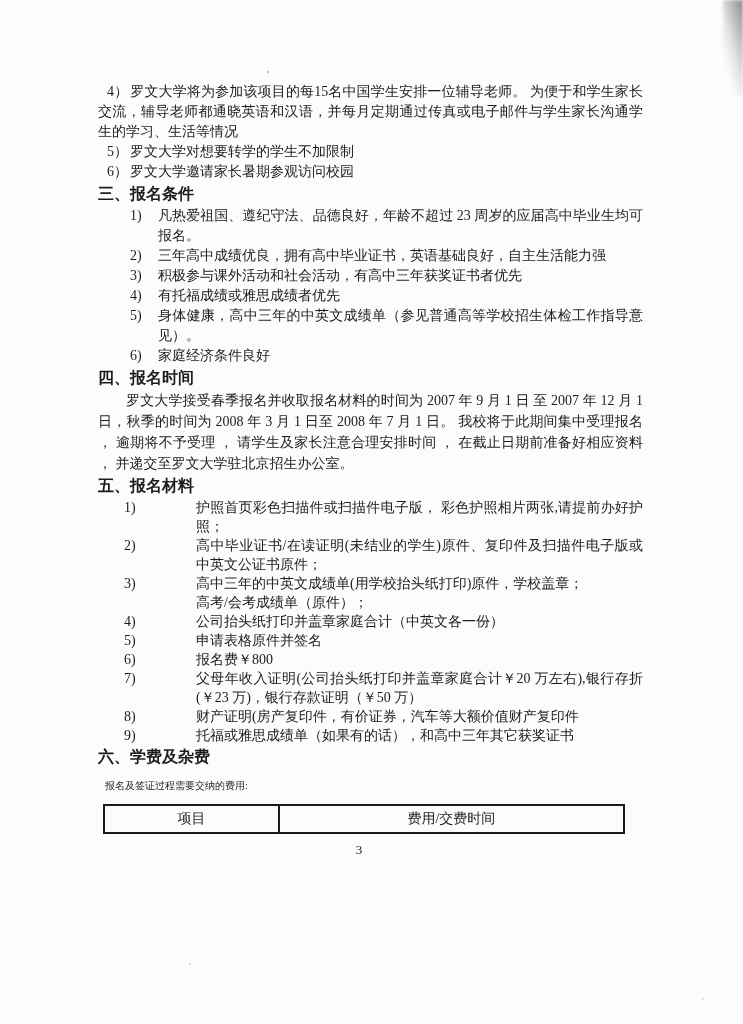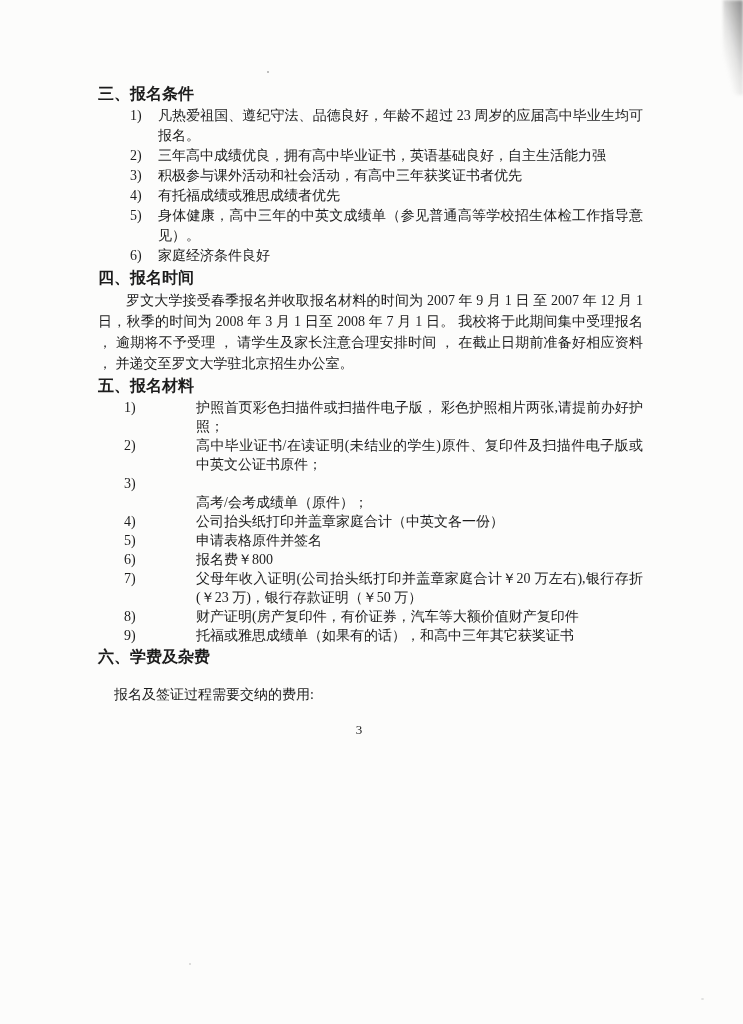--- a/index.html
+++ b/index.html
@@ -61,21 +61,21 @@
   .sub-head {
     font-size:14px; font-weight:bold; line-height:20px;
     margin:0 0 0 34px;
   }
   .mat-item {
     display:flex; font-size:14px; line-height:19px; text-align:justify;
   }
   .mat-item .num { flex:0 0 24px; margin-left:26px; }
   .mat-item .txt { flex:1;margin-left:48px; }
 
-  .fee-intro { font-size:14px; line-height:20px; margin:16px; }
+  .fee-intro { font-size:10px; line-height:20px; margin:7px; }
 
   table.fee-table {
     border-collapse:collapse;
     margin:8px 0 0 5px;
     width:522px;
     table-layout:fixed;
   }
   table.fee-table th {
     border:2px solid #1a1a1a;
     font-size:14px; font-weight:normal;
@@ -95,20 +95,25 @@
 </head>
 <body>
 
 <div class="page">
 
   <div class="artifact-tr"></div>
   <div class="speck s1"></div>
   <div class="speck s2"></div>
   <div class="speck s3"></div>
 
+  <div>
+    <p class="intro-item"><span class="num">4）</span><span>罗文大学将为参加该项目的每15名中国学生安排一位辅导老师。 为便于和学生家长交流，辅导老师都通晓英语和汉语，并每月定期通过传真或电子邮件与学生家长沟通学生的学习、生活等情况</span></p>
+    <p class="intro-item"><span class="num">5）</span><span>罗文大学对想要转学的学生不加限制</span></p>
+    <p class="intro-item"><span class="num">6）</span><span>罗文大学邀请家长暑期参观访问校园</span></p>
+  </div>
 
   <h2 class="sec-title t3">三、报名条件</h2>
   <div class="cond-list">
     <div class="cond-item">
         <span class="num">1)</span>
         <span class="txt">凡热爱祖国、遵纪守法、品德良好，年龄不超过 23 周岁的应届高中毕业生均可报名。</span>
       </div>
     <div class="cond-item">
         <span class="num">2)</span>
         <span class="txt">三年高中成绩优良，拥有高中毕业证书，英语基础良好，自主生活能力强</span>
@@ -139,21 +144,21 @@
     <div class="mat-item">
         <span class="num">1)</span>
         <span class="txt">护照首页彩色扫描件或扫描件电子版， 彩色护照相片两张,请提前办好护照；</span>
       </div>
     <div class="mat-item">
         <span class="num">2)</span>
         <span class="txt">高中毕业证书/在读证明(未结业的学生)原件、复印件及扫描件电子版或中英文公证书原件；</span>
       </div>
     <div class="mat-item">
         <span class="num">3)</span>
-        <span class="txt"><br><span>高考/会考成绩单（原件）；</span></span>
+        <span class="txt"><span>高中三年的中英文成绩单(用学校抬头纸打印)原件，学校盖章；</span><br><span>高考/会考成绩单（原件）；</span></span>
       </div>
     <div class="mat-item">
         <span class="num">4)</span>
         <span class="txt">公司抬头纸打印并盖章家庭合计（中英文各一份）</span>
       </div>
     <div class="mat-item">
         <span class="num">5)</span>
         <span class="txt">申请表格原件并签名</span>
       </div>
     <div class="mat-item">
@@ -170,16 +175,24 @@
       </div>
     <div class="mat-item">
         <span class="num">9)</span>
         <span class="txt">托福或雅思成绩单（如果有的话），和高中三年其它获奖证书</span>
       </div>
   </div>
 
   <h2 class="sec-title t6">六、学费及杂费</h2>
   <p class="fee-intro">报名及签证过程需要交纳的费用:</p>
 
+  <table class="fee-table">
+    <tbody>
+        <tr>
+      <th class="col-item">项目</th>
+      <th class="col-fee">费用/交费时间</th>
+    </tr>
+  </tbody>
+    </table>
 
   <div class="page-number">3</div>
 
 </div>
 
 </body></html>

